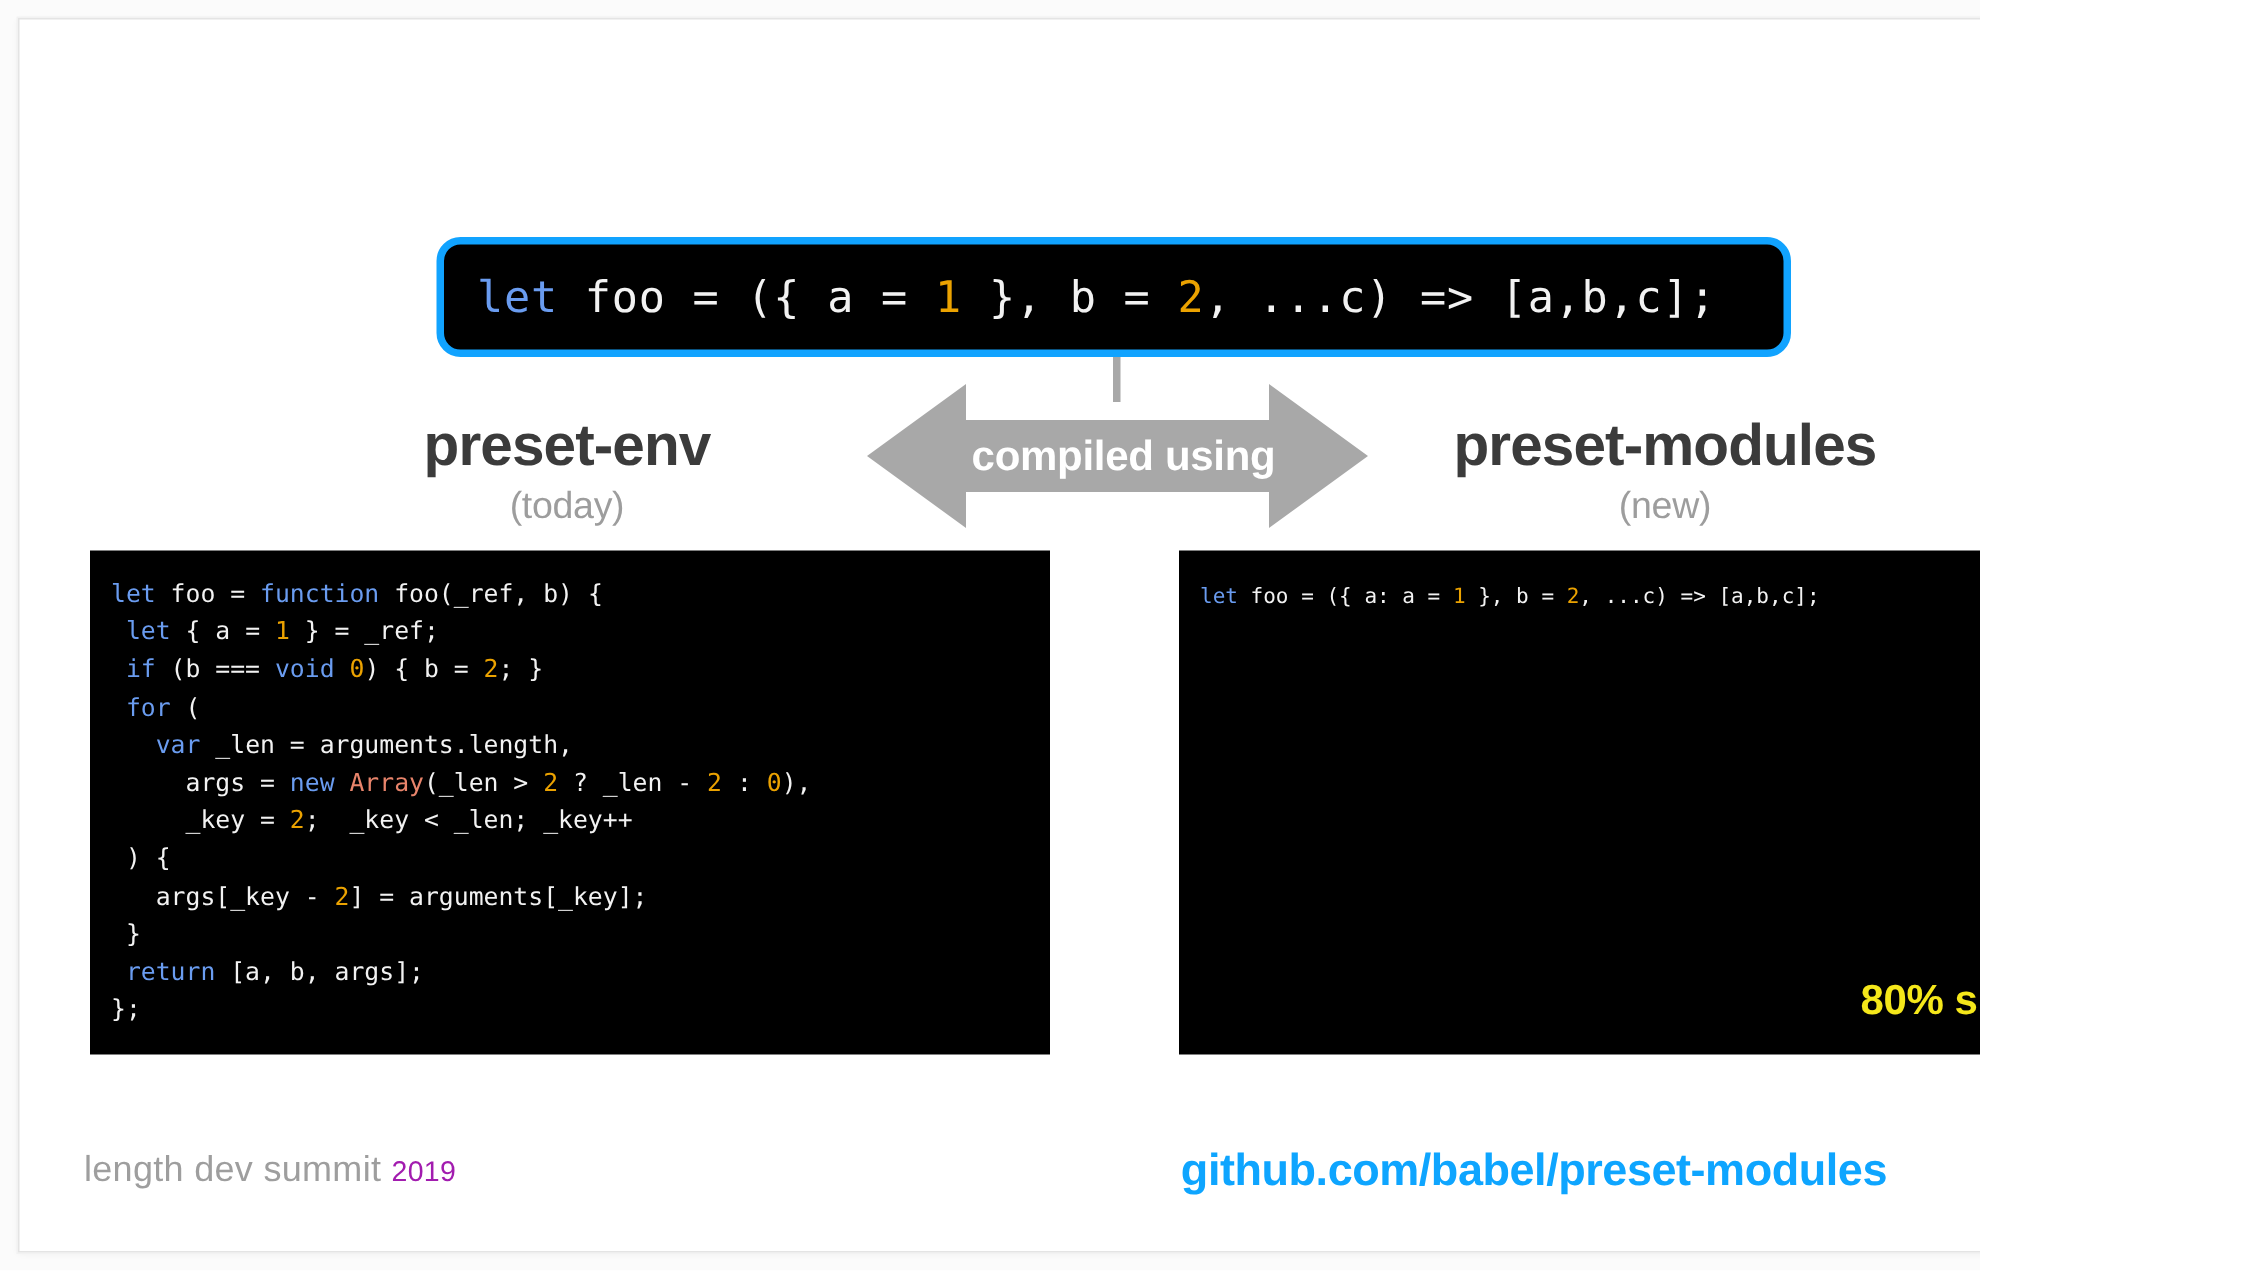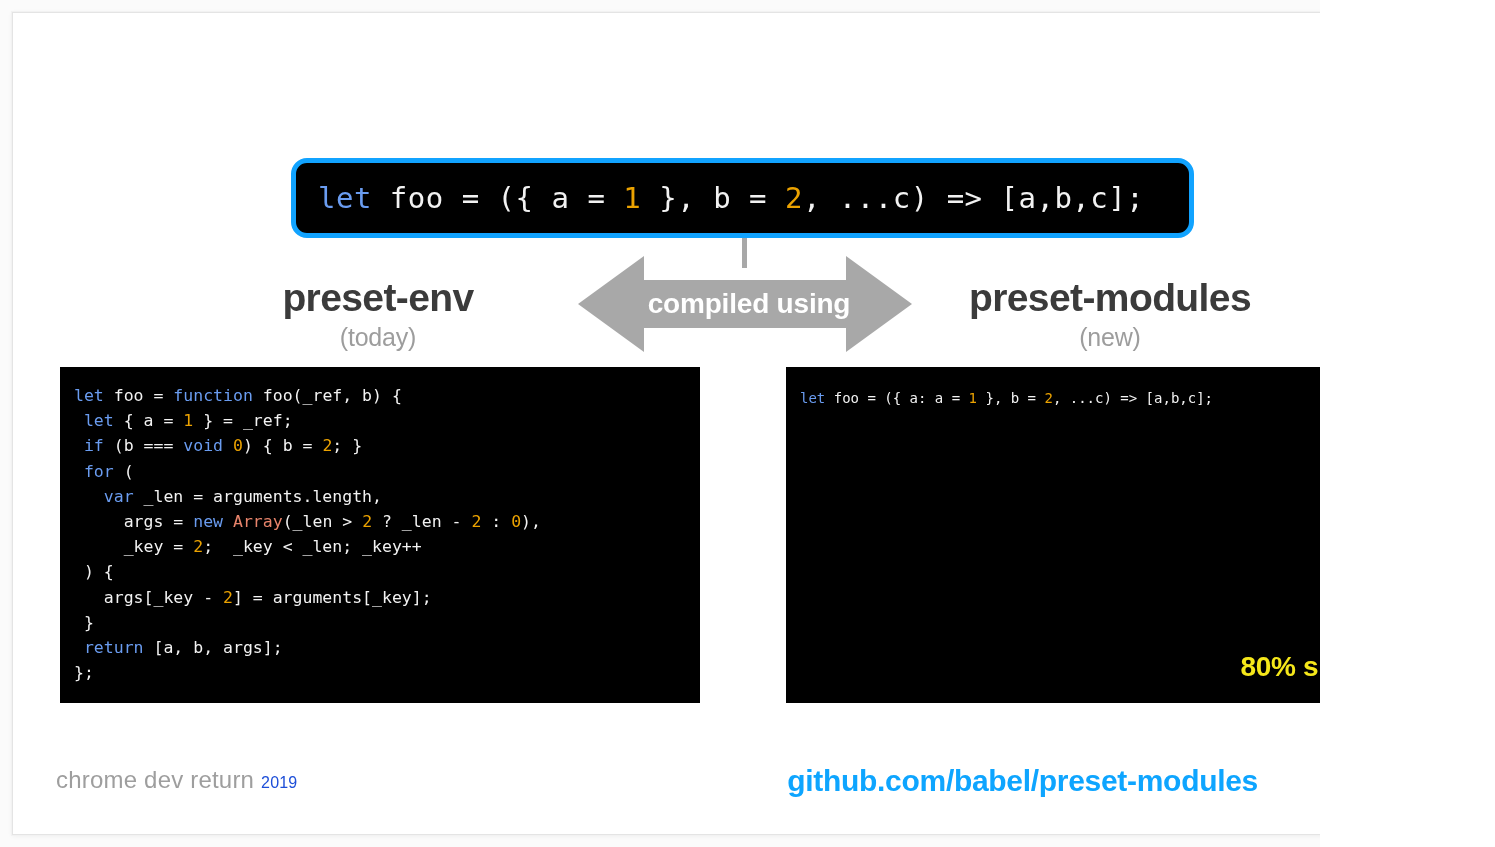--- a/index.html
+++ b/index.html
@@ -164,22 +164,22 @@
   
   .footer-brand {
     position: absolute;
     left: 56px;
     top: 766px;
     font-size: 24px;
     color: #9e9e9e;
     letter-spacing: 0.2px;
   }
   .footer-brand .year {
-    font-size: 16px;
-    color: #1d4ed8;
+    font-size: 19px;
+    color: #a21caf;
   }
   .footer-link {
     position: absolute;
     right: 62px;
     top: 764px;
     font-size: 30px;
     font-weight: bold;
     color: #0ea5ff;
     letter-spacing: -0.3px;
     text-decoration: none;
@@ -227,17 +227,17 @@
 <span><span class="t-plain"> </span><span class="t-kw">return</span><span class="t-plain"> [a, b, args];</span></span>
 <span><span class="t-plain">};</span></span></pre>
   </div>
 
   <div class="code-panel right">
     <pre><span><span class="t-kw">let</span><span class="t-plain"> foo = ({ a: a = </span><span class="t-num">1</span><span class="t-plain"> }, b = </span><span class="t-num">2</span><span class="t-plain">, ...c) =&gt; [a,b,c];</span></span></pre>
     <div class="smaller-badge">80% smaller</div>
   </div>
 
   <div class="footer-brand">
-    <span>chrome dev return</span>
+    <span>length dev summit</span>
     <span class="year">2019</span>
   </div>
   <a class="footer-link" href="#">github.com/babel/preset-modules</a>
 </div>
 
 </body></html>

